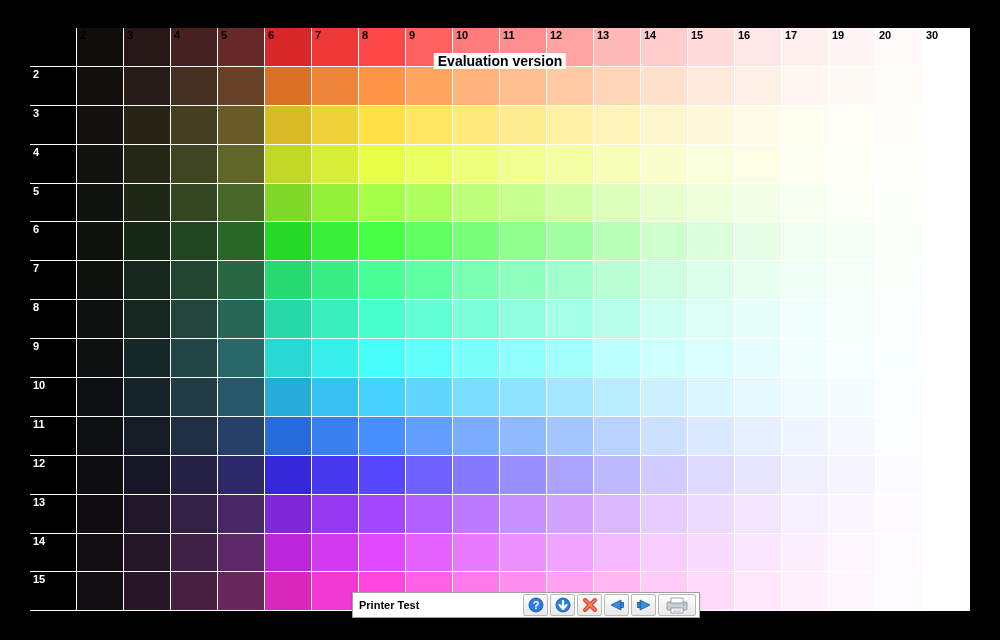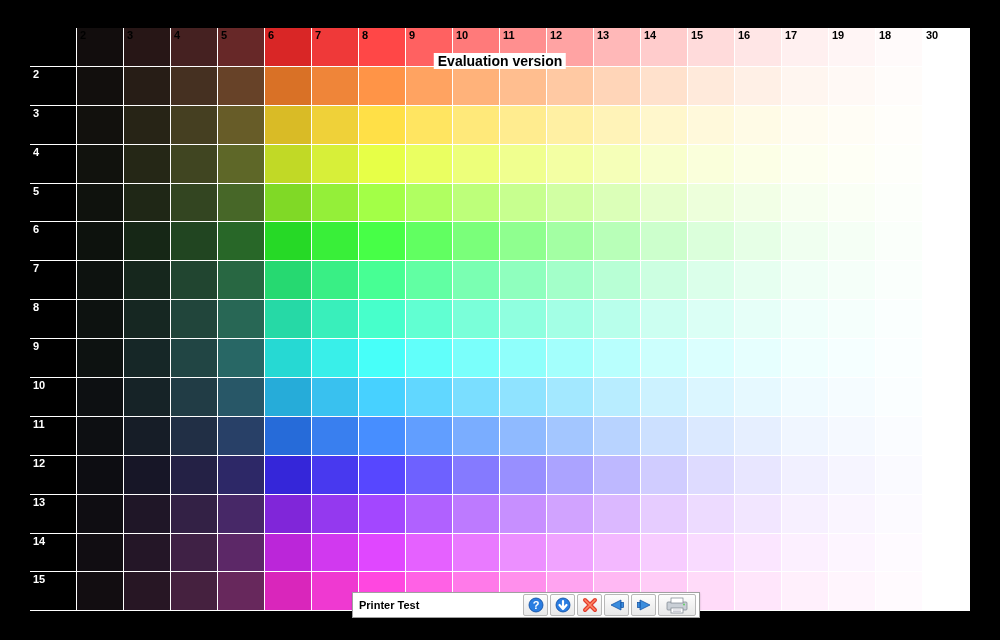--- a/index.html
+++ b/index.html
@@ -438,21 +438,21 @@
     <div class="col-label">9</div>
     <div class="col-label">10</div>
     <div class="col-label">11</div>
     <div class="col-label">12</div>
     <div class="col-label">13</div>
     <div class="col-label">14</div>
     <div class="col-label">15</div>
     <div class="col-label">16</div>
     <div class="col-label">17</div>
     <div class="col-label">19</div>
-    <div class="col-label">18</div>
+    <div class="col-label">20</div>
     <div class="col-label">30</div>
   </div>
 <div class="row-labels" id="row-labels">
     <div class="row-label">1</div>
     <div class="row-label">2</div>
     <div class="row-label">3</div>
     <div class="row-label">4</div>
     <div class="row-label">5</div>
     <div class="row-label">6</div>
     <div class="row-label">7</div>

